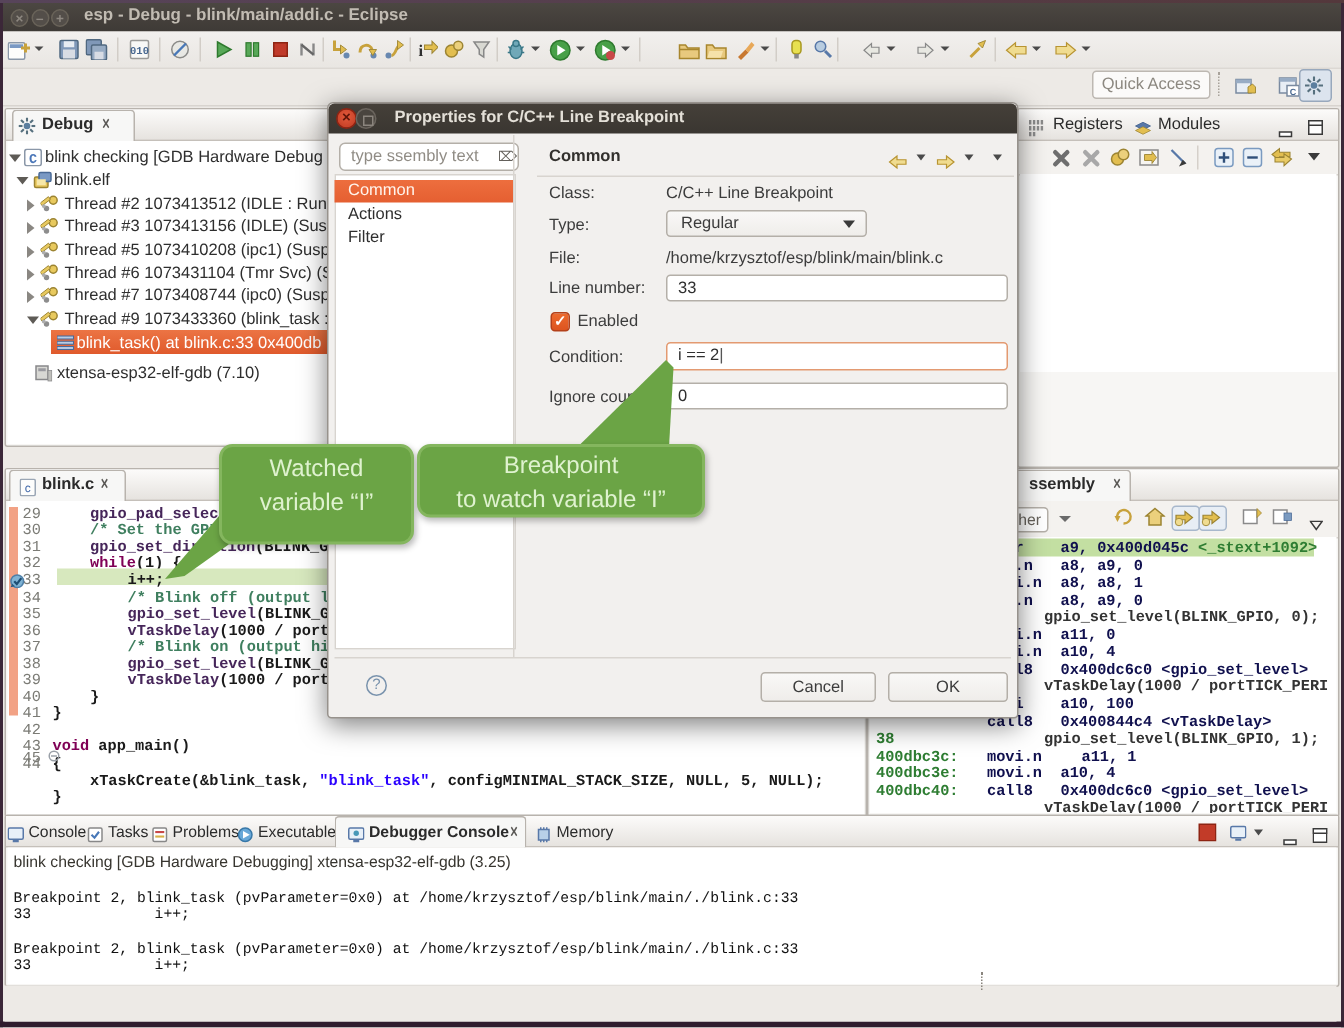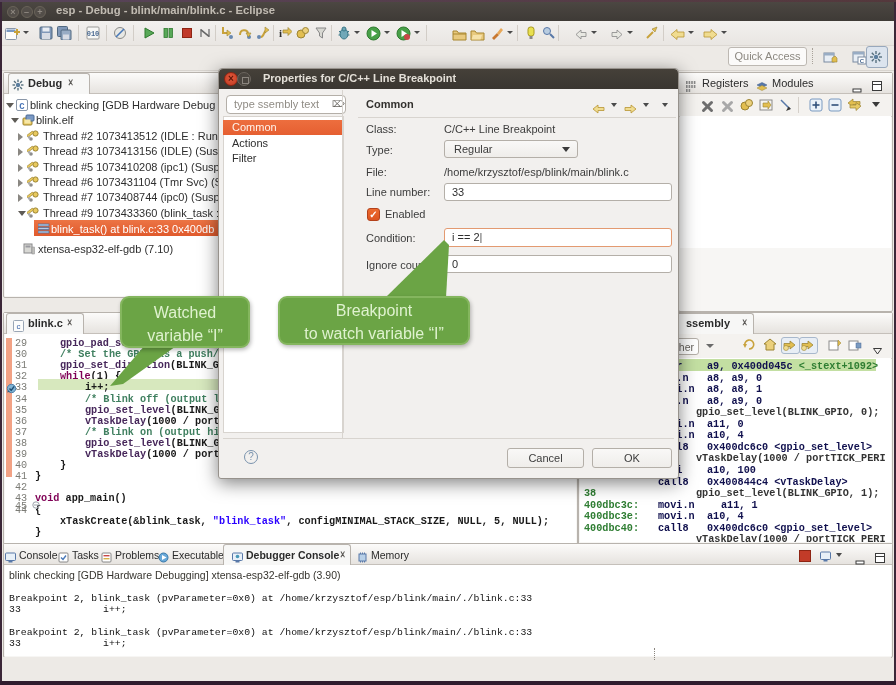--- a/index.html
+++ b/index.html
@@ -51,21 +51,21 @@
 .balloon{position:absolute;background:#6BA445;border:2px solid #84B65E;border-radius:9px;box-sizing:border-box;color:#DFF2CF;font-size:16px;line-height:23px;text-align:center;box-shadow:1px 2px 4px rgba(0,0,0,0.28)}
 </style>
 </head>
 <body>
 
 <div class="abs" id="titlebar"></div>
 <div class="abs" id="topline"></div>
 <div class="wbtn" style="left:7px">×</div>
 <div class="wbtn" style="left:20.5px">–</div>
 <div class="wbtn" style="left:34px">+</div>
-<div class="abs" id="wtitle">esp - Debug - blink/main/blink.c - Eclipse</div>
+<div class="abs" id="wtitle">esp - Debug - blink/main/addi.c - Eclipse</div>
 <div class="abs" id="toolbar"></div>
 <div class="abs" id="toolbar2"></div>
 <div class="abs" id="qaccess">Quick Access</div>
 <div class="abs" id="borderL"></div>
 <div class="abs" id="borderR"></div>
 <div class="abs" id="borderB"></div>
 
 <div id="tbicons">
     <div style="position: absolute; left: 5px; top: 26px; width: 15px; height: 14px;"><svg width="15" height="14" viewBox="0 0 15 14">
         <rect x="0.5" y="2.5" width="11" height="11" rx="1" fill="#FDFDFC" stroke="#8A97A8"></rect>
@@ -592,21 +592,21 @@
         </svg></div>
       <div style="position: absolute; left: 832px; top: 9px; width: 0px; height: 0px; border-left: 3.5px solid transparent; border-right: 3.5px solid transparent; border-top: 4px solid rgb(74, 74, 74);"></div>
       <div style="position: absolute; left: 851px; top: 8px; width: 10px; height: 7px;"><svg width="10" height="7">
           <rect x="1" y="2" width="8" height="3" fill="#FFFFFF" stroke="#3A3A3A"></rect>
         </svg></div>
       <div style="position: absolute; left: 871px; top: 5px; width: 10px; height: 10px;"><svg width="10" height="10">
           <rect x="0.5" y="0.5" width="9" height="9" fill="#FFFFFF" stroke="#3A3A3A"></rect>
           <rect x="0.5" y="0.5" width="9" height="3" fill="#FFFFFF" stroke="#3A3A3A"></rect>
         </svg></div>
     </div>
-  <div class="abs" style="left:5px;top:25px;font-size:10.5px;color:#37352F">blink checking [GDB Hardware Debugging] xtensa-esp32-elf-gdb (3.90)</div>
+  <div class="abs" style="left:5px;top:25px;font-size:10.5px;color:#37352F">blink checking [GDB Hardware Debugging] xtensa-esp32-elf-gdb (3.25)</div>
   <div id="constext">
       <div class="conline" style="left: 5px; top: 49px;">Breakpoint 2, blink_task (pvParameter=0x0) at /home/krzysztof/esp/blink/main/./blink.c:33</div>
       <div class="conline" style="left: 5px; top: 60.3px;">33&nbsp;&nbsp;&nbsp;&nbsp;&nbsp;&nbsp;&nbsp;&nbsp;&nbsp;&nbsp;&nbsp;&nbsp;&nbsp;&nbsp;i++;</div>
       <div class="conline" style="left: 5px; top: 71.6px;"></div>
       <div class="conline" style="left: 5px; top: 82.9px;">Breakpoint 2, blink_task (pvParameter=0x0) at /home/krzysztof/esp/blink/main/./blink.c:33</div>
       <div class="conline" style="left: 5px; top: 94.2px;">33&nbsp;&nbsp;&nbsp;&nbsp;&nbsp;&nbsp;&nbsp;&nbsp;&nbsp;&nbsp;&nbsp;&nbsp;&nbsp;&nbsp;i++;</div>
     </div>
 </div>
 
 <div class="abs" style="left:3px;top:657px;width:888px;height:24px;background:#EDEAE6"></div>
@@ -661,20 +661,20 @@
   <div class="abs" style="left:4px;top:369px;width:451px;height:1px;background:#D8D4CF"></div>
   <div class="abs" style="left:25px;top:381px;width:14px;height:14px;border:1.5px solid #7A93AD;border-radius:50%;box-sizing:border-box;color:#7A93AD;font-size:10px;text-align:center;line-height:11px">?</div>
   <div class="btn" style="left:288px;top:379px;width:77px;height:20px;line-height:19px">Cancel</div>
   <div class="btn" style="left:373px;top:379px;width:80px;height:20px;line-height:19px">OK</div>
 </div>
 
 <svg class="abs" style="left:0;top:0" width="896" height="685" pointer-events="none">
   <polygon points="146,344 179,344 123,384 110,386" fill="#6BA445"></polygon>
   <polygon points="385,298 444,240 449,245 446,298" fill="#6BA445"></polygon>
 </svg>
-<div class="balloon" style="left:120px;top:296px;width:130px;height:52px">
+<div class="balloon" style="left:146px;top:296px;width:130px;height:67px">
   <div style="margin-top:2.5px">Watched</div>
   <div>variable “I”</div>
 </div>
 <div class="balloon" style="left:278px;top:296px;width:192px;height:49px">
   <div style="margin-top:1px">Breakpoint</div>
   <div>to watch variable “I”</div>
 </div>
 
 </body></html>

